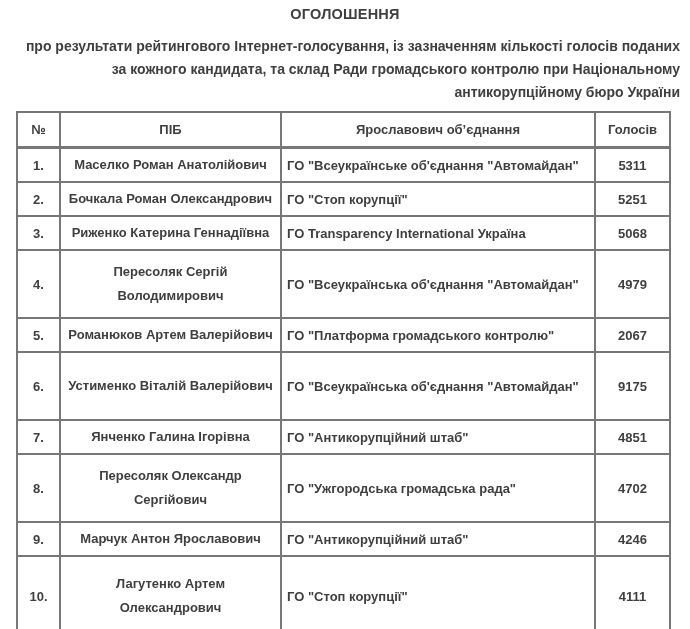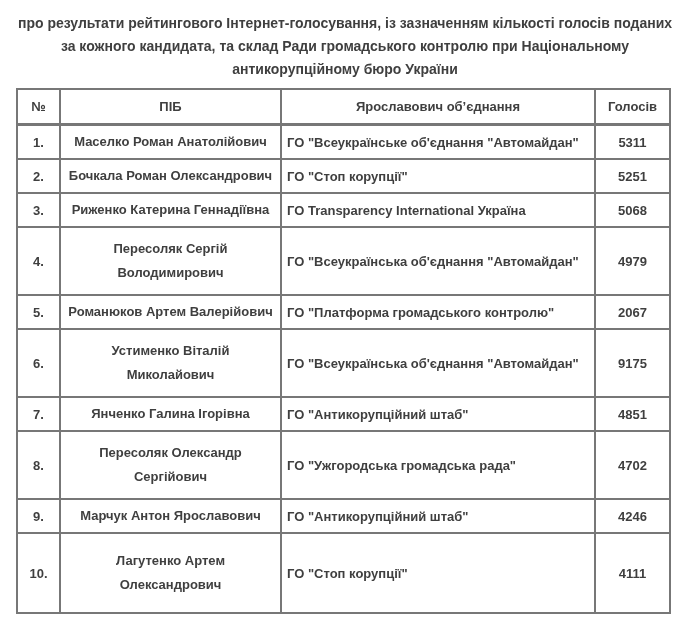--- a/index.html
+++ b/index.html
@@ -24,21 +24,21 @@
     margin: 6px 0 0 0;
     font-size: 14.5px;
     line-height: 17px;
     text-align: center;
     letter-spacing: 0.2px;
   }
   .doc-subtitle {
     margin: 12px 10px 0 10px;
     font-size: 14px;
     line-height: 23px;
-    text-align: center;
+    text-align: right;
   }
   table.results {
     border-collapse: collapse;
     table-layout: fixed;
     margin: 7px 0 0 16px;
     width: 653px;
   }
   table.results th,
   table.results td {
     border: 2px solid #777777;
@@ -75,20 +75,21 @@
   col.c-num   { width: 43px; }
   col.c-name  { width: 221px; }
   col.c-org   { width: 314px; }
   col.c-votes { width: 75px; }
 </style>
 </head>
 <body>
 
 <div class="page">
 
+  <h1 class="doc-title">ОГОЛОШЕННЯ</h1>
 
   <p class="doc-subtitle">про результати рейтингового Інтернет-голосування, із зазначенням кількості голосів поданих за кожного кандидата, та склад Ради громадського контролю при Національному антикорупційному бюро України</p>
 
   <table class="results">
     <colgroup>
       <col class="c-num">
         <col class="c-name">
         <col class="c-org">
         <col class="c-votes">
     </colgroup>
@@ -126,21 +127,21 @@
         <td class="votes">4979</td>
       </tr>
       <tr class="single">
         <td class="num">5.</td>
         <td class="name">Романюков Артем Валерійович</td>
         <td class="org">ГО "Платформа громадського контролю"</td>
         <td class="votes">2067</td>
       </tr>
       <tr class="tall">
         <td class="num">6.</td>
-        <td class="name">Устименко Віталій Миколайович</td>
+        <td class="name">Устименко Віталій Валерійович</td>
         <td class="org">ГО "Всеукраїнська об'єднання "Автомайдан"</td>
         <td class="votes">9175</td>
       </tr>
       <tr class="single">
         <td class="num">7.</td>
         <td class="name">Янченко Галина Ігорівна</td>
         <td class="org">ГО "Антикорупційний штаб"</td>
         <td class="votes">4851</td>
       </tr>
       <tr class="tall">

